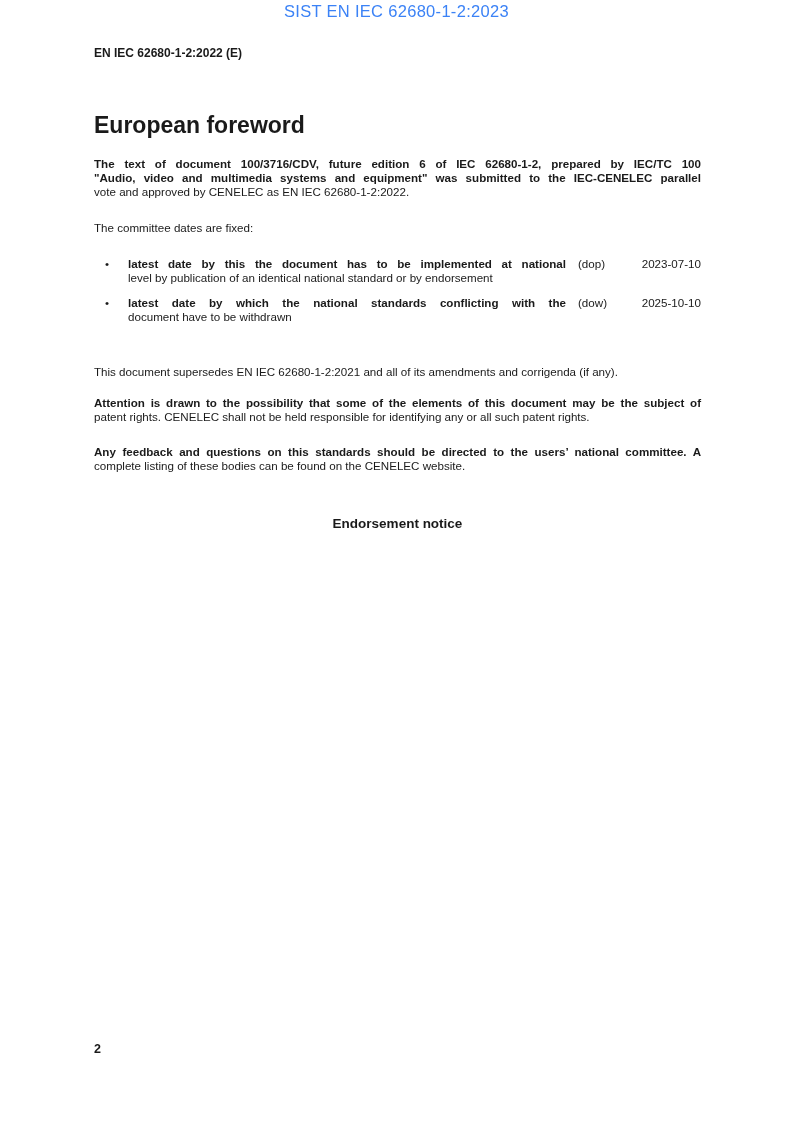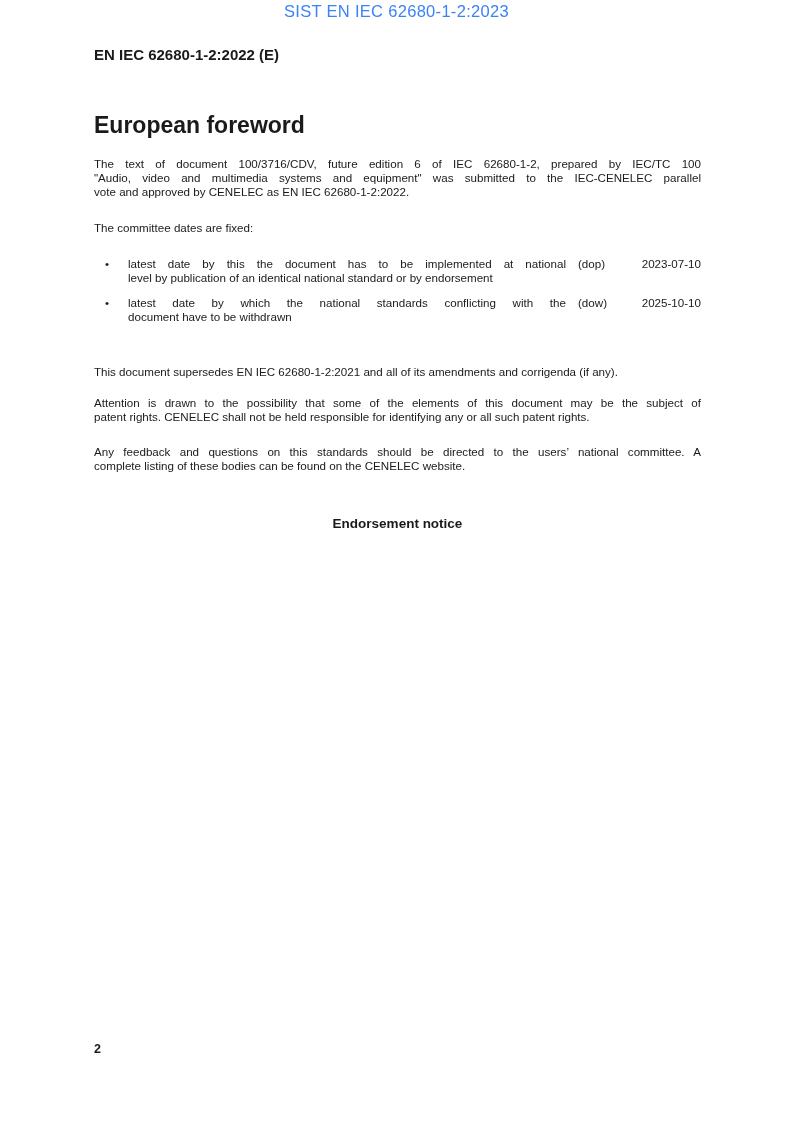--- a/index.html
+++ b/index.html
@@ -18,37 +18,37 @@
     width: 100%;
     text-align: center;
     font-size: 16.5px;
     font-weight: normal;
     letter-spacing: 0.3px;
     color: #3b82f6;
   }
   .doc-ref {
     position: absolute;
     left: 94px; top: 46px;
-    font-size: 15px;
+    font-size: 12px;
     font-weight: bold;
   }
   .h1 {
     position: absolute;
     left: 94px; top: 112px;
     font-size: 23px;
     font-weight: bold;
   }
   .body-block {
     position: absolute;
     left: 94px;
     width: 607px;
     font-size: 11.6px;
     line-height: 14px;
   }
-  .jline { text-align: justify; text-align-last: justify; }
+  .jline { text-align: justify; text-align-last: justify; font-weight: bold; }
   .lastline { text-align: left; }
   #para-intro     { top: 157px; }
   #dates-intro    { top: 221px; }
   #bullet-list    { top: 257px; left: 105px; width: 596px; }
   #para-supersedes{ top: 365px; }
   #para-patent    { top: 396px; }
   #para-feedback  { top: 445px; }
   #para-endorse   { top: 574px; }
   .bullet-row { display: flex; align-items: flex-start; }
   .bullet-row + .bullet-row { margin-top: 11px; }

